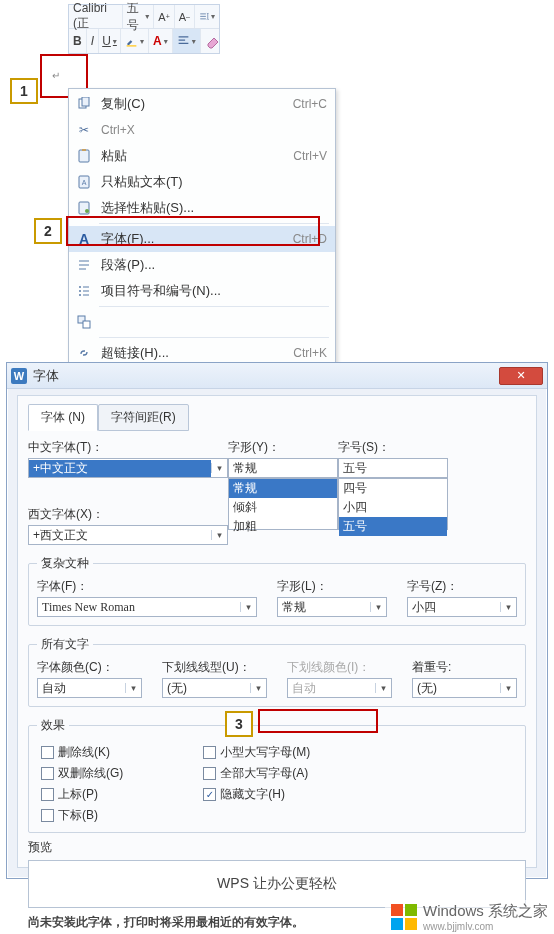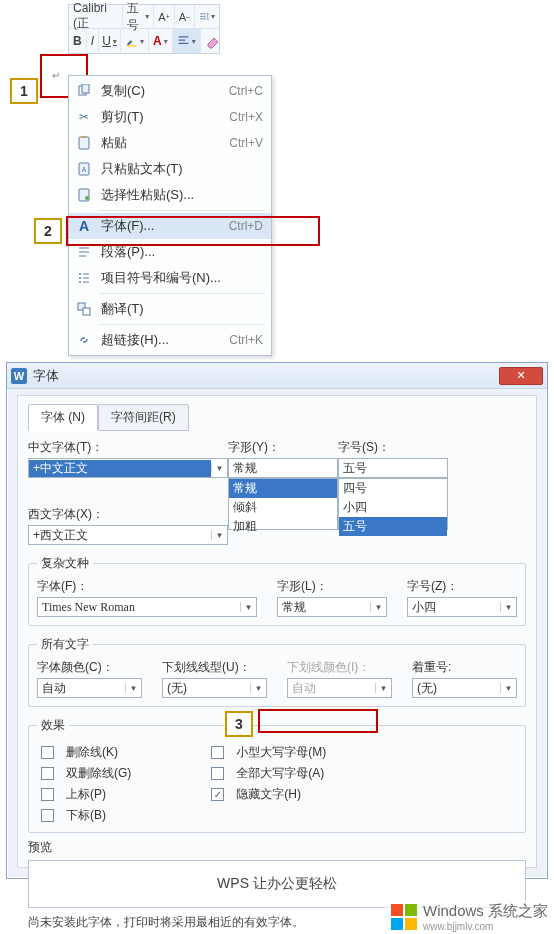--- a/index.html
+++ b/index.html
@@ -47,22 +47,22 @@
   }
   .red-box {
     position: absolute;
     border: 2px solid #c00000;
     pointer-events: none;
   }
 
   
   .ctx-menu {
     position: absolute;
-    top: 75px; left: 68px;
-    width: 204px;
+    top: 88px; left: 68px;
+    width: 268px;
     border: 1px solid #b6c3d4;
     background: #fdfefe;
     box-shadow: 2px 2px 4px rgba(0,0,0,0.15);
     padding: 2px 0;
   }
   .ctx-item {
     display: flex; align-items: center;
     height: 26px;
     padding: 0 8px 0 6px;
   }
@@ -143,36 +143,36 @@
     border: 1px solid #cbd5e2; border-radius: 2px;
     margin: 10px 0 6px 0; padding: 6px 8px 8px 8px;
   }
   legend { font-size: 12px; padding: 0 4px; }
   .grid3 { display: flex; gap: 20px; }
   .grid3 .col { flex:1; }
   .disabled { color: #a8a8a8; }
 
   .fx-grid { display: flex; gap: 80px; padding: 4px 4px 0 4px; }
   .fx-col { display: flex; flex-direction: column; gap: 4px; }
-  .chk-row { display: flex; align-items: center; gap: 12px; font-size: 12px; }
+  .chk-row { display: flex; align-items: center; gap: 4px; font-size: 12px; }
   .chk {
     width: 13px; height: 13px; border: 1px solid #7a8aa0; background: #fff;
     display: inline-flex; align-items:center; justify-content:center;
     font-size: 10px; color: #2a5aa0;
   }
 
   .preview {
     margin-top: 4px;
   }
   .preview-box {
     border: 1px solid #b6c3d4; height: 48px; background: #fff;
     display:flex; align-items:center; justify-content:center;
     font-size: 14px; color: #444; margin: 4px 0;
   }
-  .note { font-size: 12px; color: #444; margin: 6px 0 8px 0; }
+  .note { font-size: 12px; color: #444; margin: 6px 0 8px 0; font-weight: bold; }
   .dlg-btns { display:flex; gap:10px; padding: 4px 0 8px 0; }
   .btn {
     border: 1px solid #a6b4c8; background: #f2f5fa;
     padding: 3px 10px; font-size: 12px; border-radius: 2px;
   }
 
   .watermark {
     position: absolute; bottom: 0; right: 0;
     display: flex; align-items: center;
     font-size: 15px; color: #666;
@@ -249,21 +249,20 @@
         <svg width="14" height="14" viewBox="0 0 14 14">
           <rect x="2" y="2" width="7" height="9" fill="none" stroke="#5b7ca8"></rect>
           <rect x="5" y="0" width="7" height="9" fill="#eaf1fa" stroke="#5b7ca8"></rect>
         </svg>
       </span>
     <span class="ctx-label">复制(C)</span>
     <span class="ctx-short">Ctrl+C</span>
   </div>
   <div class="ctx-item">
     <span class="ctx-icon">✂</span>
-    <span class="ctx-label">剪切(T)</span>
     <span class="ctx-short">Ctrl+X</span>
   </div>
   <div class="ctx-item">
     <span class="ctx-icon">
         <svg width="14" height="14" viewBox="0 0 14 14">
           <rect x="2" y="1" width="10" height="12" rx="1" fill="#eaf1fa" stroke="#5b7ca8"></rect>
           <rect x="5" y="0" width="4" height="2" fill="#c8a060"></rect>
         </svg>
       </span>
     <span class="ctx-label">粘贴</span>
@@ -313,21 +312,20 @@
     <span class="ctx-label">项目符号和编号(N)...</span>
   </div>
   <div class="ctx-sep"></div>
   <div class="ctx-item">
     <span class="ctx-icon">
         <svg width="14" height="14" viewBox="0 0 14 14">
           <rect x="1" y="1" width="7" height="7" fill="#eaf1fa" stroke="#5b7ca8"></rect>
           <rect x="6" y="6" width="7" height="7" fill="#fff" stroke="#5b7ca8"></rect>
         </svg>
       </span>
-    <span class="ctx-label">翻译(T)</span>
   </div>
   <div class="ctx-sep"></div>
   <div class="ctx-item">
     <span class="ctx-icon">
         <svg width="14" height="14" viewBox="0 0 14 14">
           <path d="M4 8a3 3 0 013-3h1M10 6a3 3 0 01-3 3H6" stroke="#5b7ca8" fill="none" stroke-width="1.3"></path>
         </svg>
       </span>
     <span class="ctx-label">超链接(H)...</span>
     <span class="ctx-short">Ctrl+K</span>

